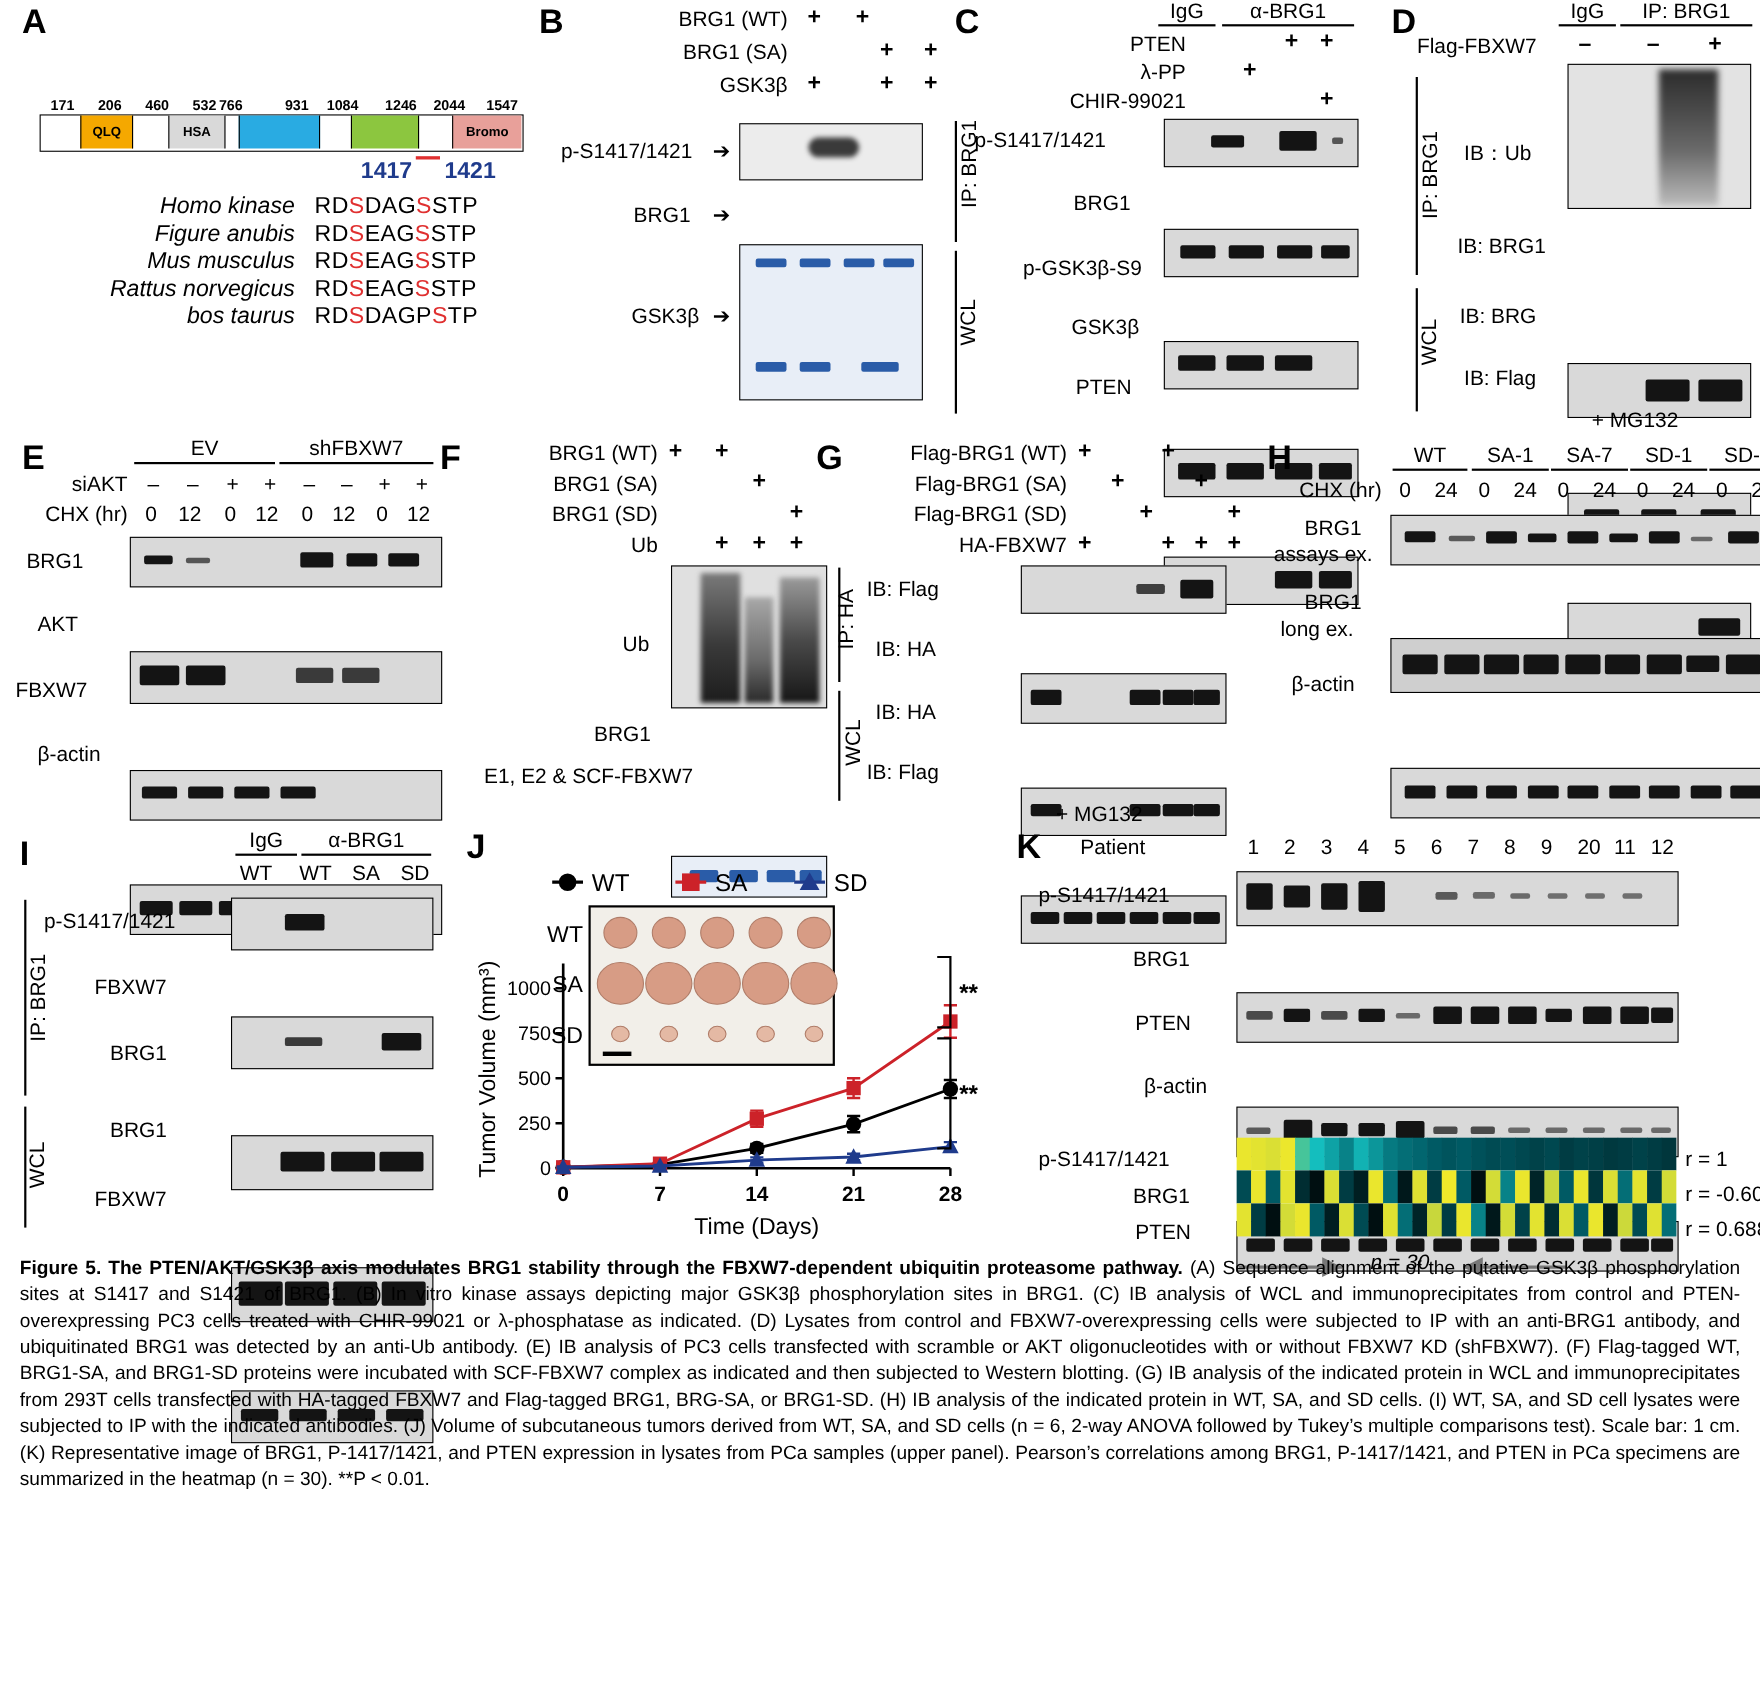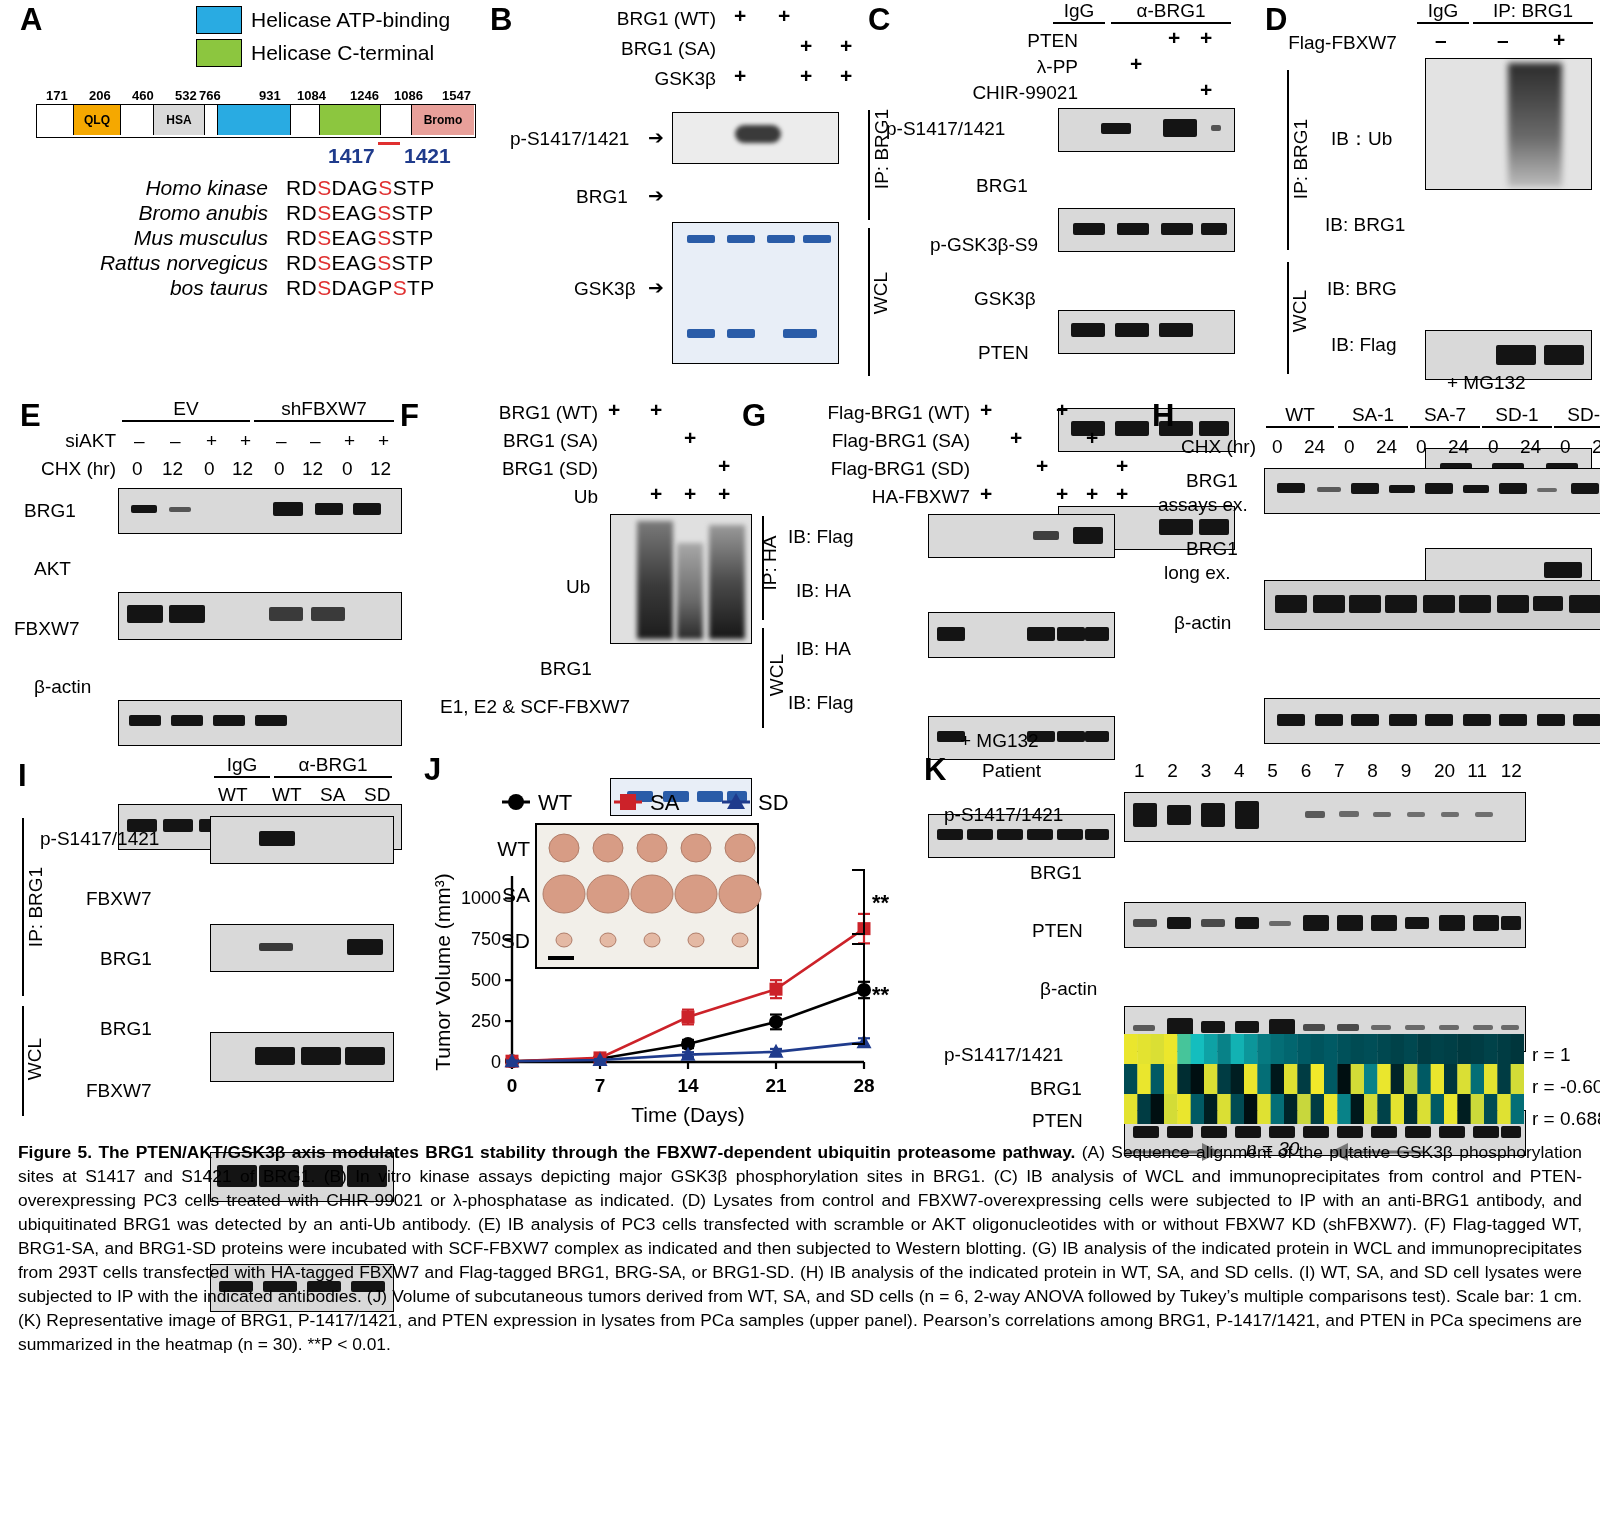--- a/index.html
+++ b/index.html
@@ -26,61 +26,51 @@
   }
   .caption b{font-weight:bold;}
   svg{display:block;}
 </style>
 </head>
 <body>
 
 <div class="abs" style="left:14px;top:0px;width:440px;height:320px;">
   <div class="abs panel-letter" style="left:6px;top:2px;">A</div>
 
-  <div class="abs" style="left:182px;top:6px;">
-    <div style="display:flex;align-items:center;margin-bottom:5px;">
-      <div style="width:44px;height:26px;background:#29ABE2;border:1.5px solid #000;"></div>
-      <div class="lbl" style="margin-left:9px;font-size:21px;">Helicase ATP-binding</div>
-    </div>
-    <div style="display:flex;align-items:center;">
-      <div style="width:44px;height:26px;background:#8CC63F;border:1.5px solid #000;"></div>
-      <div class="lbl" style="margin-left:9px;font-size:21px;">Helicase C-terminal</div>
-    </div>
-  </div>
 
   <div class="abs lbl-xs" style="left:32px;top:88px;font-weight:bold;">171</div>
   <div class="abs lbl-xs" style="left:75px;top:88px;font-weight:bold;">206</div>
   <div class="abs lbl-xs" style="left:118px;top:88px;font-weight:bold;">460</div>
   <div class="abs lbl-xs" style="left:161px;top:88px;font-weight:bold;">532</div>
   <div class="abs lbl-xs" style="left:185px;top:88px;font-weight:bold;">766</div>
   <div class="abs lbl-xs" style="left:245px;top:88px;font-weight:bold;">931</div>
   <div class="abs lbl-xs" style="left:283px;top:88px;font-weight:bold;">1084</div>
   <div class="abs lbl-xs" style="left:336px;top:88px;font-weight:bold;">1246</div>
-  <div class="abs lbl-xs" style="left:380px;top:88px;font-weight:bold;">1086</div>
+  <div class="abs lbl-xs" style="left:380px;top:88px;font-weight:bold;">2044</div>
   <div class="abs lbl-xs" style="left:428px;top:88px;font-weight:bold;">1547</div>
 
   <div class="abs" style="left:22px;top:104px;width:440px;height:34px;border:1.8px solid #000;background:#fff;box-sizing:border-box;">
     <div class="abs" style="left:36px;top:0px;width:46px;height:30px;background:#F5A800;border-right:1.5px solid #000;border-left:1.5px solid #000;display:flex;align-items:center;justify-content:center;font-size:12px;font-weight:bold;">QLQ</div>
     <div class="abs" style="left:116px;top:0px;width:50px;height:30px;background:#D9D9D9;border-right:1.5px solid #000;border-left:1.5px solid #000;display:flex;align-items:center;justify-content:center;font-size:12px;font-weight:bold;">HSA</div>
     <div class="abs" style="left:180px;top:0px;width:72px;height:30px;background:#29ABE2;border-right:1.5px solid #000;border-left:1.5px solid #000;"></div>
     <div class="abs" style="left:282px;top:0px;width:60px;height:30px;background:#8CC63F;border-right:1.5px solid #000;border-left:1.5px solid #000;"></div>
     <div class="abs" style="left:374px;top:0px;width:62px;height:30px;background:#E8A09A;border-left:1.5px solid #000;display:flex;align-items:center;justify-content:center;font-size:12px;font-weight:bold;">Bromo</div>
   </div>
 
   <div class="abs" style="left:364px;top:142px;width:22px;height:3px;background:#E03030;"></div>
   <div class="abs" style="left:314px;top:144px;font-size:21px;color:#1F3B8C;font-weight:600;">1417</div>
   <div class="abs" style="left:390px;top:144px;font-size:21px;color:#1F3B8C;font-weight:600;">1421</div>
 
   <div class="abs" style="left:14px;top:176px;">
     <div style="display:flex;align-items:baseline;height:25px;">
       <div style="width:240px;text-align:right;font-style:italic;font-size:21px;">Homo kinase</div>
       <div style="margin-left:18px;font-size:21px;letter-spacing:0.4px;"><span>RD</span><span style="color:#E03030">S</span><span>DAG</span><span style="color:#E03030">S</span><span>STP</span></div>
     </div>
     <div style="display:flex;align-items:baseline;height:25px;">
-      <div style="width:240px;text-align:right;font-style:italic;font-size:21px;">Bromo anubis</div>
+      <div style="width:240px;text-align:right;font-style:italic;font-size:21px;">Figure anubis</div>
       <div style="margin-left:18px;font-size:21px;letter-spacing:0.4px;"><span>RD</span><span style="color:#E03030">S</span><span>EAG</span><span style="color:#E03030">S</span><span>STP</span></div>
     </div>
     <div style="display:flex;align-items:baseline;height:25px;">
       <div style="width:240px;text-align:right;font-style:italic;font-size:21px;">Mus musculus</div>
       <div style="margin-left:18px;font-size:21px;letter-spacing:0.4px;"><span>RD</span><span style="color:#E03030">S</span><span>EAG</span><span style="color:#E03030">S</span><span>STP</span></div>
     </div>
     <div style="display:flex;align-items:baseline;height:25px;">
       <div style="width:240px;text-align:right;font-style:italic;font-size:21px;">Rattus norvegicus</div>
       <div style="margin-left:18px;font-size:21px;letter-spacing:0.4px;"><span>RD</span><span style="color:#E03030">S</span><span>EAG</span><span style="color:#E03030">S</span><span>STP</span></div>
     </div>

